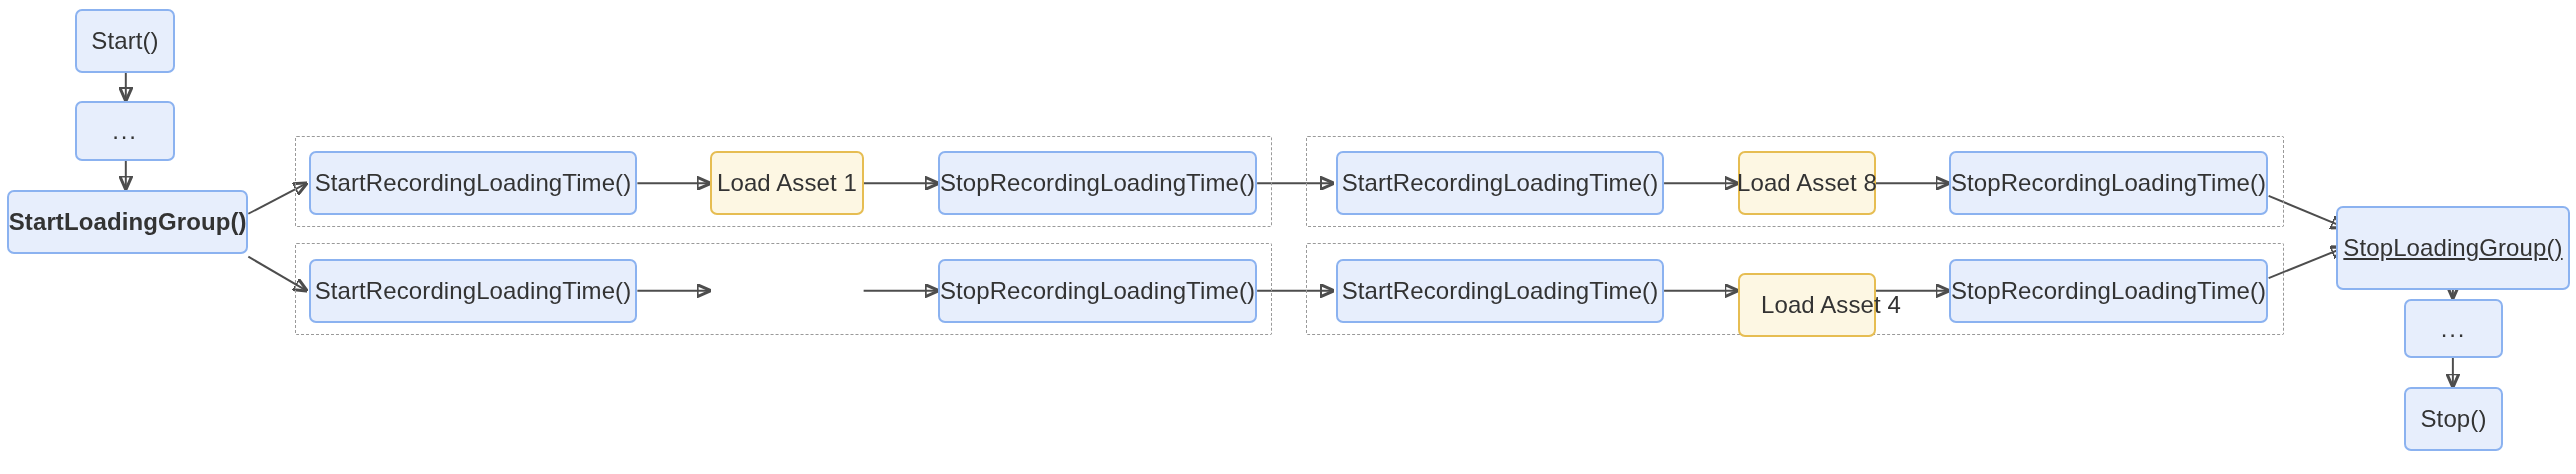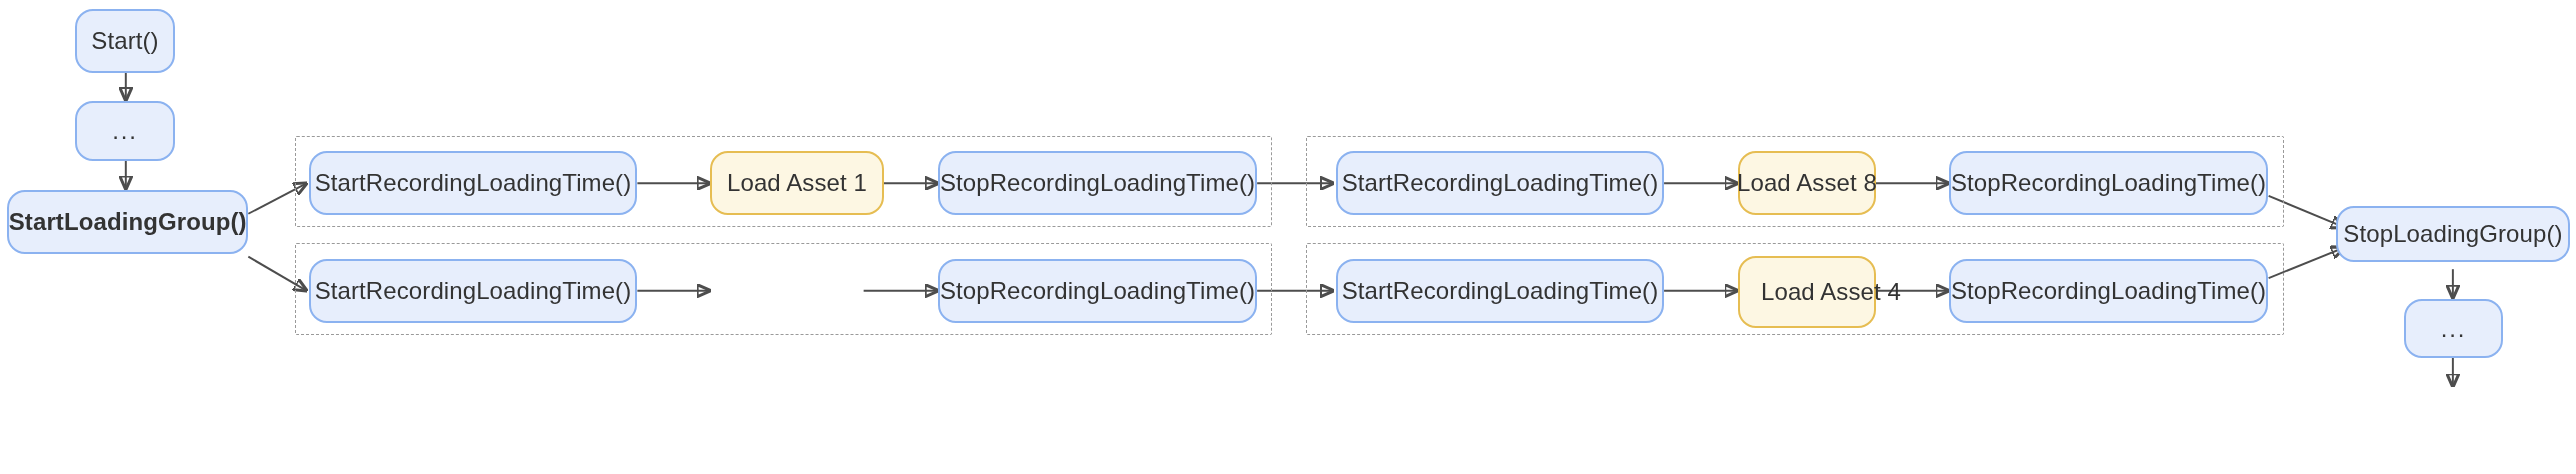--- a/index.html
+++ b/index.html
@@ -3,21 +3,21 @@
 <meta charset="utf-8">
 <style>
   html,body{margin:0;padding:0;background:#ffffff;}
   body{font-family:"Liberation Sans",sans-serif;}
   #stage{position:relative;width:2576px;height:474px;background:#fff;overflow:hidden;}
 
   .node{
     position:absolute;
     box-sizing:border-box;
     display:flex;align-items:center;justify-content:center;
-    border-radius:18px;
+    border-radius:7px;
     font-size:24px;
     color:#333333;
     letter-spacing:0.1px;
     white-space:nowrap;
     line-height:1;
     text-align:right;
   }
   .node.blue{background:#e7eefc;border:2.2px solid #8bb2f0;}
   .node.yellow{background:#fdf7e3;border:2.2px solid #e6bd52;}
   .node.ellipsis{font-size:24px;letter-spacing:1.8px;}
@@ -75,36 +75,37 @@
   <div class="node blue" style="left:75px;top:9px;width:100px;height:64px;">Start()</div>
 
   <div class="node blue ellipsis" style="left:75px;top:101px;width:100px;height:60px;">...</div>
 
   <div class="node blue" style="left:7.2px;top:190px;width:241px;height:64px;font-weight:bold;">StartLoadingGroup()</div>
 
   <div class="group-box" style="left:295px;top:136px;width:977px;height:91px;"></div>
   <div class="group-box" style="left:295px;top:243px;width:977px;height:92px;"></div>
 
   <div class="node blue" style="left:309px;top:151px;width:328px;height:64px;">StartRecordingLoadingTime()</div>
-  <div class="node yellow" style="left:710px;top:151px;width:174px;height:64px;">Load Asset 1</div>
+  <div class="node yellow" style="left:710px;top:151px;width:154px;height:64px;">Load Asset 1</div>
   <div class="node blue" style="left:938px;top:151px;width:319px;height:64px;">StopRecordingLoadingTime()</div>
 
   <div class="node blue" style="left:309px;top:259px;width:328px;height:64px;">StartRecordingLoadingTime()</div>
   <div class="node blue" style="left:938px;top:259px;width:319px;height:64px;">StopRecordingLoadingTime()</div>
 
   <div class="group-box" style="left:1306px;top:136px;width:978px;height:91px;"></div>
   <div class="group-box" style="left:1306px;top:243px;width:978px;height:92px;"></div>
 
   <div class="node blue" style="left:1336px;top:151px;width:328px;height:64px;">StartRecordingLoadingTime()</div>
   <div class="node yellow" style="left:1738px;top:151px;width:138px;height:64px;">Load Asset 8</div>
   <div class="node blue" style="left:1949px;top:151px;width:319px;height:64px;">StopRecordingLoadingTime()</div>
 
   <div class="node blue" style="left:1336px;top:259px;width:328px;height:64px;">StartRecordingLoadingTime()</div>
-  <div class="node yellow" style="left:1738px;top:256px;width:138px;height:72px;padding-left:48px;">Load Asset 4</div>
+  <div class="node yellow" style="left:1738px;top:273px;width:138px;height:64px;padding-left:48px;">Load Asset 4</div>
   <div class="node blue" style="left:1949px;top:259px;width:319px;height:64px;">StopRecordingLoadingTime()</div>
 
-  <div class="node blue" style="left:2336px;top:206px;width:234px;height:56px;">StopLoadingGroup()</div>
+  <div class="node blue" style="left:2336px;top:206px;width:234px;height:84px;text-decoration:underline;">StopLoadingGroup()</div>
 
   <div class="node blue ellipsis" style="left:2404px;top:299px;width:99px;height:59px;">...</div>
 
+  <div class="node blue" style="left:2404px;top:387px;width:99px;height:64px;">Stop()</div>
 
 </div>
 
 
 </body></html>

